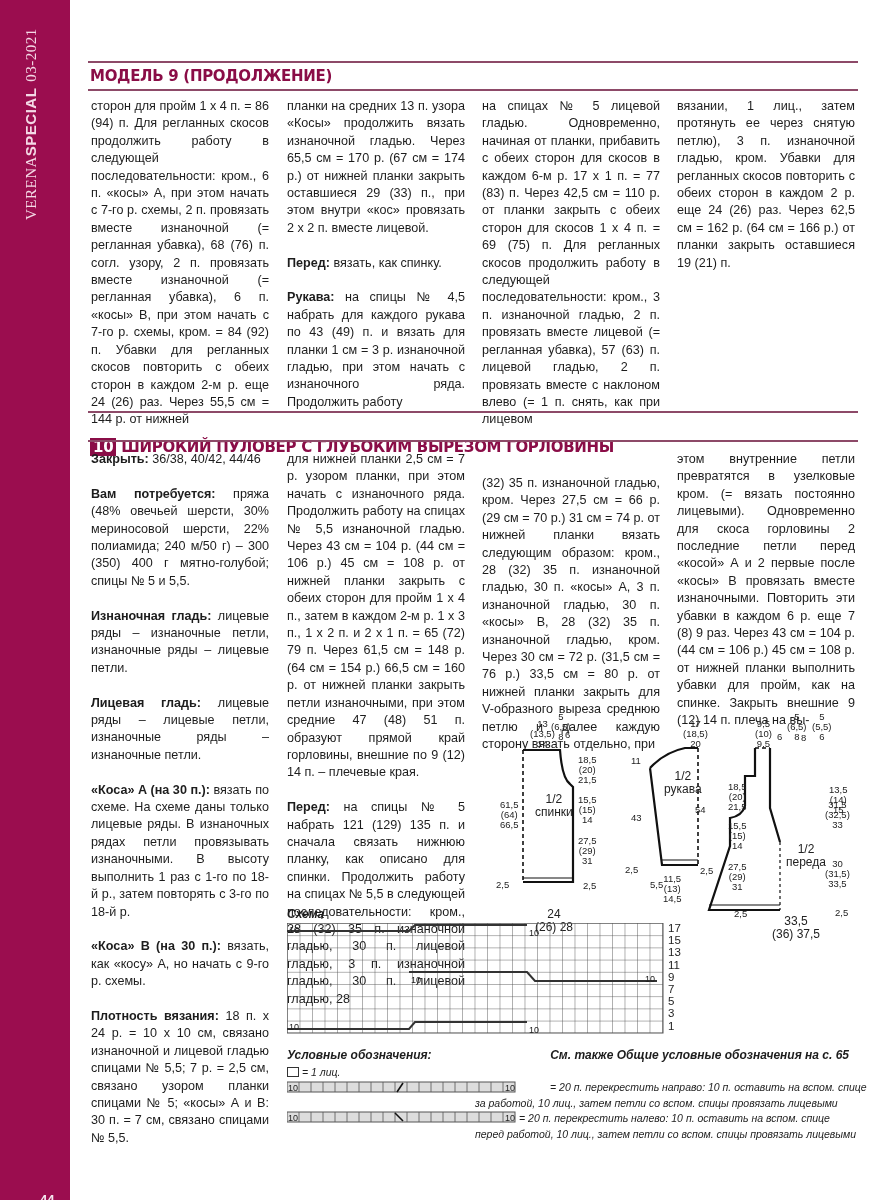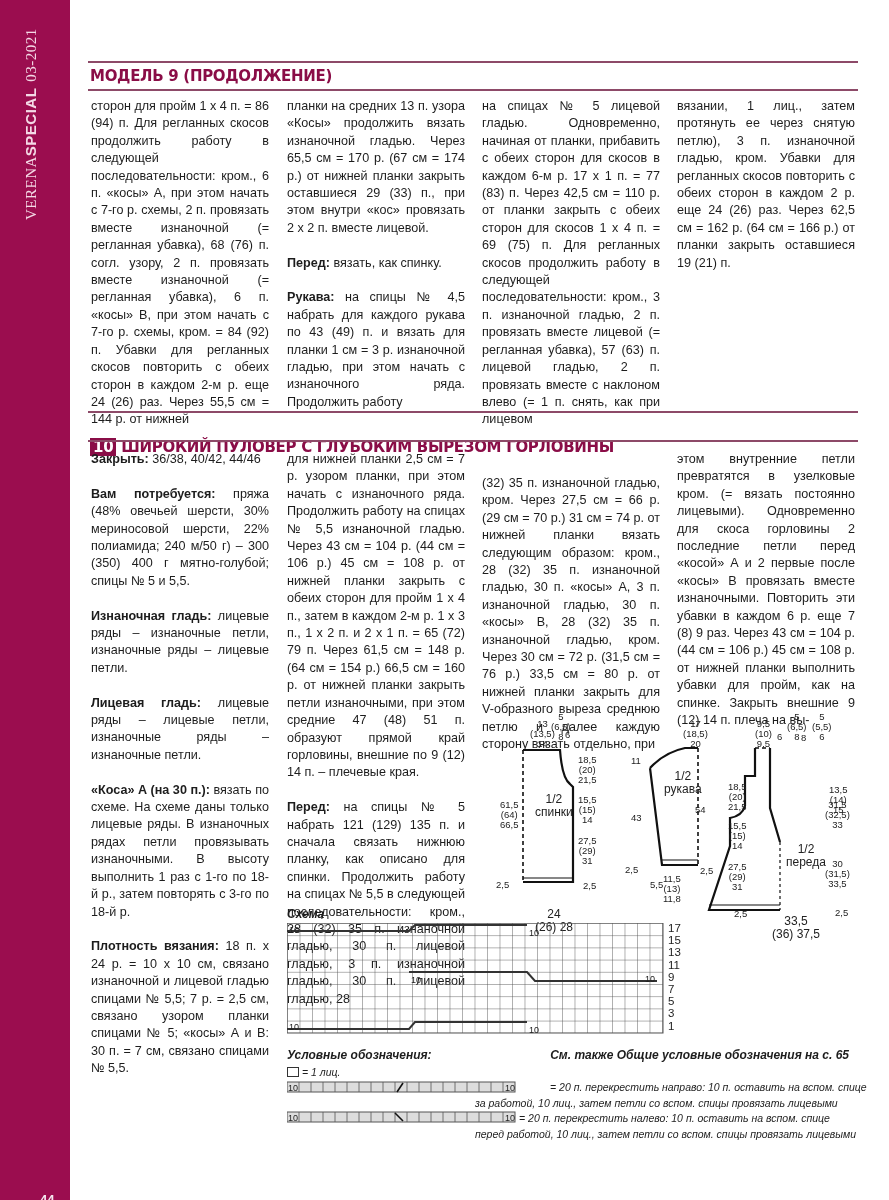--- a/index.html
+++ b/index.html
@@ -61,20 +61,21 @@
 <div class="section-rule" style="top:411px;"></div>
 <div class="heading" style="top:438px;text-align:center;"><span class="num">10</span><span>ШИРОКИЙ ПУЛОВЕР С ГЛУБОКИМ ВЫРЕЗОМ ГОРЛОВИНЫ</span></div>
 <div class="section-rule" style="top:440px;"></div>
 
 <div class="col" style="left:91px; top:451px; width:178px;">
   <p><b>Закрыть:</b><span> 36/38, 40/42, 44/46</span></p>
   <p><b>Вам потребуется:</b><span> пряжа (48% овечьей шерсти, 30% мериносовой шерсти, 22% полиамида; 240 м/50 г) – 300 (350) 400 г мятно-голубой; спицы № 5 и 5,5.</span></p>
   <p><b>Изнаночная гладь:</b><span> лицевые ряды – изнаночные петли, изнаночные ряды – лицевые петли.</span></p>
   <p><b>Лицевая гладь:</b><span> лицевые ряды – лицевые петли, изнаночные ряды – изнаночные петли.</span></p>
   <p><b>«Коса» А (на 30 п.):</b><span> вязать по схеме. На схеме даны только лицевые ряды. В изнаночных рядах петли провязывать изнаночными. В высоту выполнить 1 раз с 1-го по 18-й р., затем повторять с 3-го по 18-й р.</span></p>
+  <p><b>«Коса» В (на 30 п.):</b><span> вязать, как «косу» А, но начать с 9-го р. схемы.</span></p>
   <p><b>Плотность вязания:</b><span> 18 п. х 24 р. = 10 х 10 см, связано изнаночной и лицевой гладью спицами № 5,5; 7 р. = 2,5 см, связано узором планки спицами № 5; «косы» А и В: 30 п. = 7 см, связано спицами № 5,5.</span></p>
 
 </div>
 <div class="col" style="left:287px; top:451px; width:178px;">
   <p>для нижней планки 2,5 см = 7 р. узором планки, при этом начать с изнаночного ряда. Продолжить работу на спицах № 5,5 изнаночной гладью. Через 43 см = 104 р. (44 см = 106 р.) 45 см = 108 р. от нижней планки закрыть с обеих сторон для пройм 1 х 4 п., затем в каждом 2-м р. 1 х 3 п., 1 х 2 п. и 2 х 1 п. = 65 (72) 79 п. Через 61,5 см = 148 р. (64 см = 154 р.) 66,5 см = 160 р. от нижней планки закрыть петли изнаночными, при этом средние 47 (48) 51 п. образуют прямой край горловины, внешние по 9 (12) 14 п. – плечевые края.</p>
   <p><b>Перед:</b><span> на спицы № 5 набрать 121 (129) 135 п. и сначала связать нижнюю планку, как описано для спинки. Продолжить работу на спицах № 5,5 в следующей последовательности: кром., 28 (32) 35 п. изнаночной гладью, 30 п. лицевой гладью, 3 п. изнаночной гладью, 30 п. лицевой гладью, 28</span></p>
 </div>
 <div class="col" style="left:482px; top:451px; width:178px;margin-top:24px;">
   <p>(32) 35 п. изнаночной гладью, кром. Через 27,5 см = 66 р. (29 см = 70 р.) 31 см = 74 р. от нижней планки вязать следующим образом: кром., 28 (32) 35 п. изнаночной гладью, 30 п. «косы» А, 3 п. изнаночной гладью, 30 п. «косы» В, 28 (32) 35 п. изнаночной гладью, кром. Через 30 см = 72 р. (31,5 см = 76 р.) 33,5 см = 80 р. от нижней планки закрыть для V-образного выреза среднюю петлю и далее каждую сторону вязать отдельно, при</p>
 </div>
@@ -158,21 +159,21 @@
   </div>
 <div class="diagram-label" style="left:631px; top:756px;">11</div>
 <div class="diagram-label" style="left:631px; top:813px;">43</div>
 <div class="diagram-label" style="left:695px; top:805px;">54</div>
 <div class="diagram-label" style="left:625px; top:865px;">2,5</div>
 <div class="diagram-label" style="left:700px; top:866px;">2,5</div>
 <div class="diagram-label" style="left:650px; top:880px;">5,5</div>
 <div class="diagram-label" style="left:663px; top:874px;">
     <div>11,5</div>
     <div>(13)</div>
-    <div>11,8</div>
+    <div>14,5</div>
   </div>
 
 <div class="diagram-label big" style="left:786px; top:843px;">
     <div>1/2</div>
     <div>переда</div>
   </div>
 <div class="diagram-label" style="left:755px; top:719px;">
     <div>9,5</div>
     <div>(10)</div>
     <div>9,5</div>

